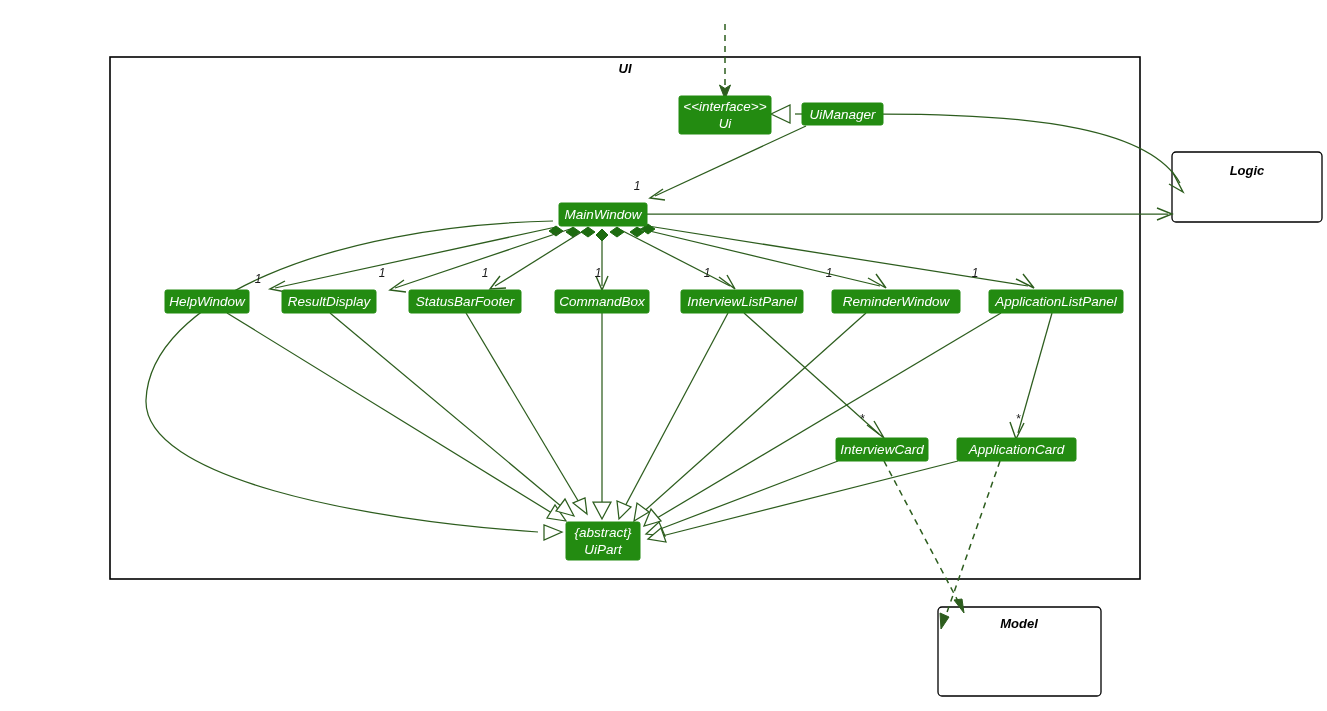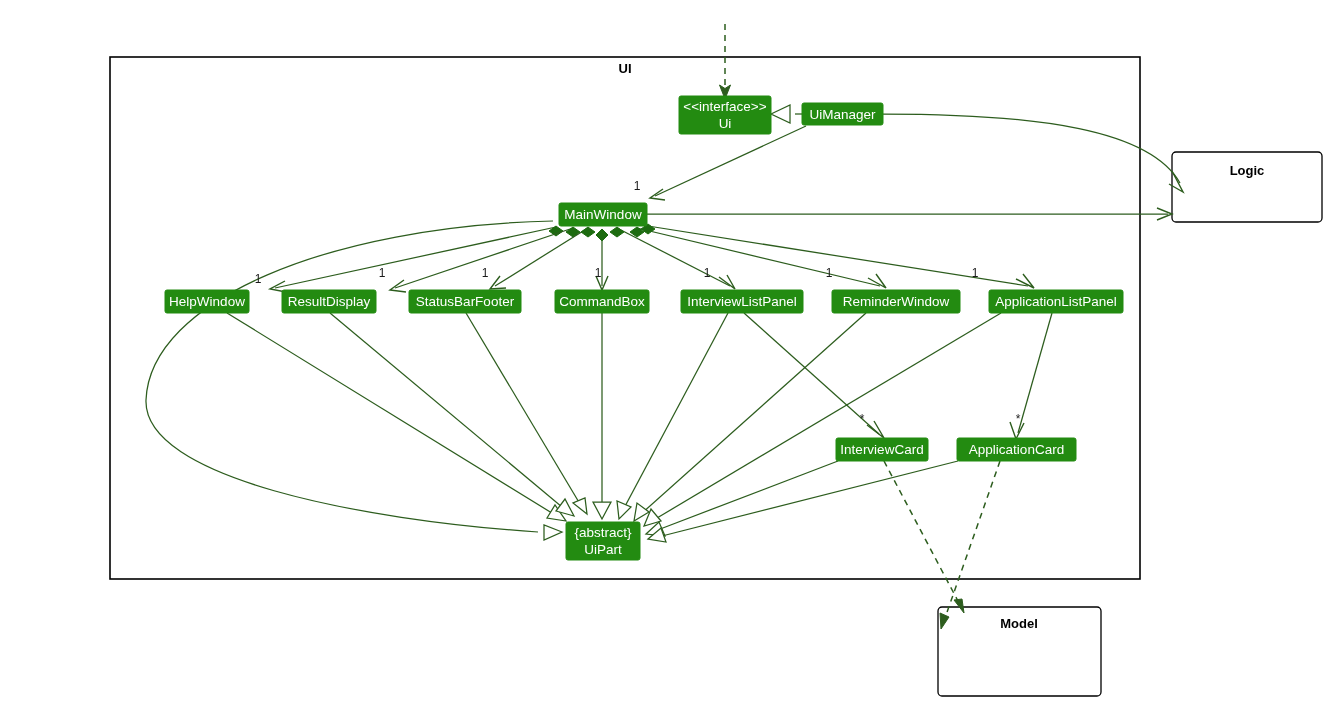--- a/index.html
+++ b/index.html
@@ -10,20 +10,21 @@
   body {
     width: 1327px;
     height: 711px;
     font-family: "Liberation Sans", sans-serif;
     overflow: hidden;
   }
   #diagram-root {
     position: relative;
     width: 1327px;
     height: 676px;
+    font-style: italic;
   }
   svg.canvas {
     position: absolute;
     left: 0;
     top: 0;
     width: 1327px;
     height: 711px;
   }
   .pkg-rect {
     fill: none;

